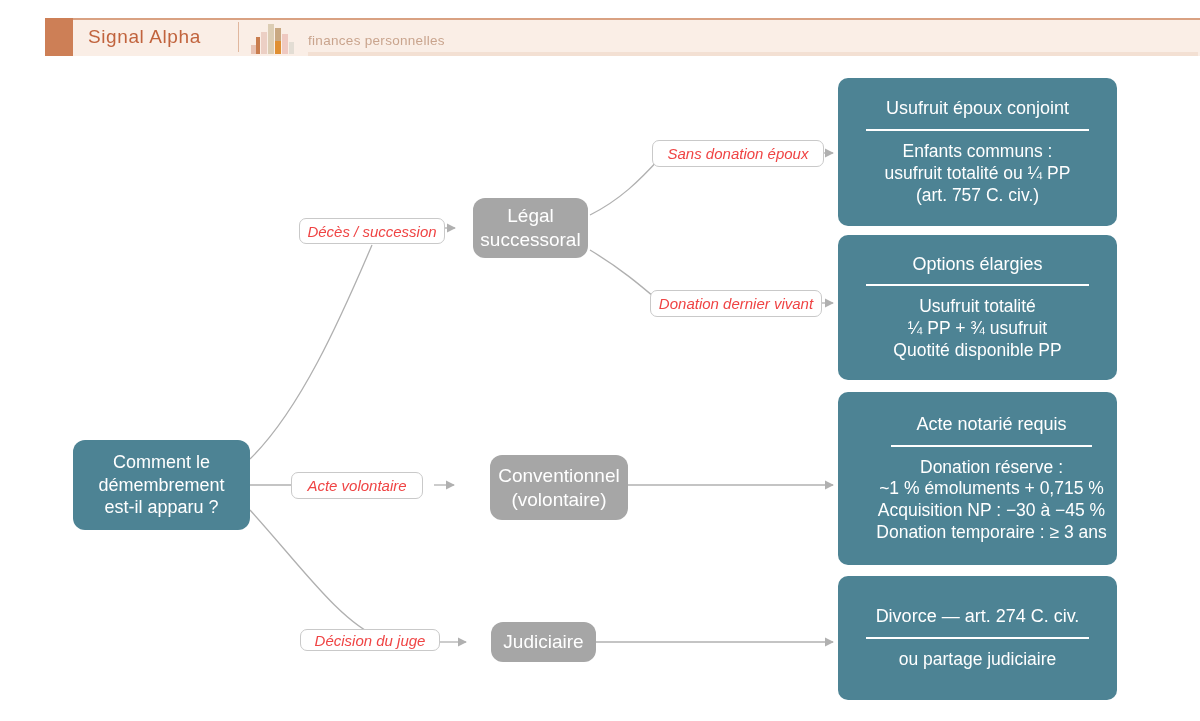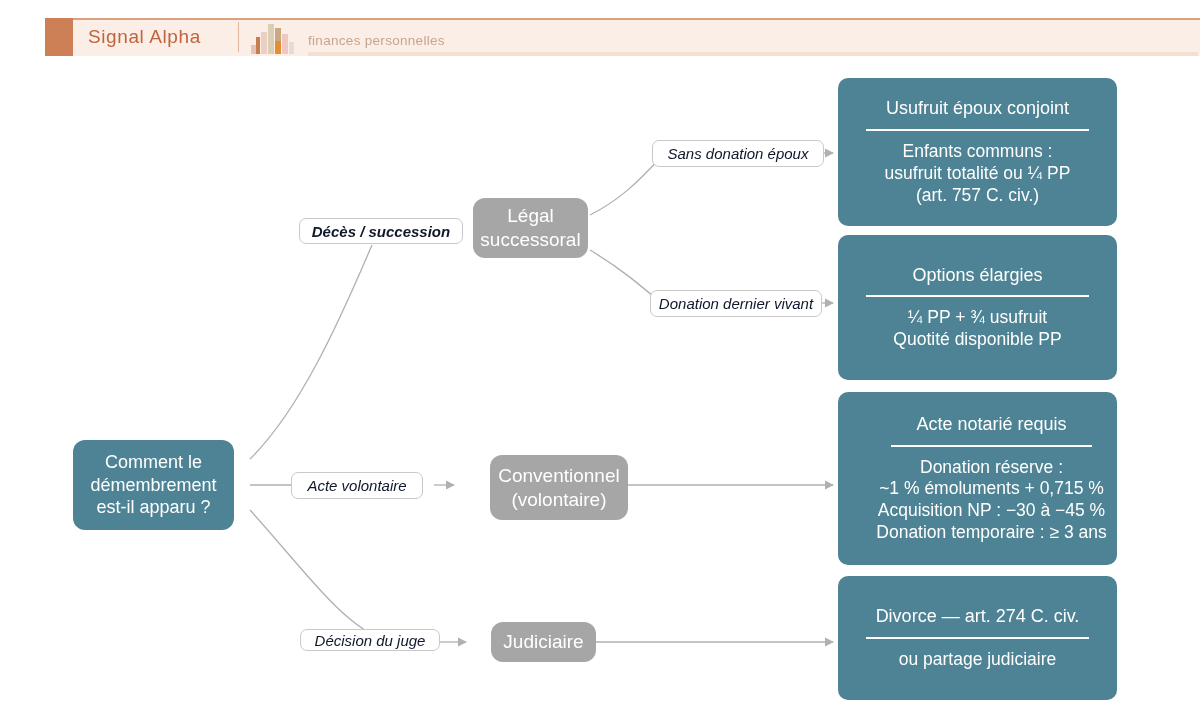--- a/index.html
+++ b/index.html
@@ -102,21 +102,21 @@
   }
   .node.root .ln{display:block;white-space:nowrap;}
 
   
   .edge-label{
     position:absolute;
     box-sizing:border-box;
     background:#ffffff;
     border:1px solid #c9c9c9;
     border-radius:7px;
-    color:#0f172a;
+    color:#ef4444;
     font-style:italic;
     font-size:15px;
     display:flex;align-items:center;justify-content:center;
     white-space:nowrap;
     padding:0 4px;
   }
 </style>
 </head>
 <body>
 
@@ -168,21 +168,21 @@
 
       <path d="M 590 180 C 620 198 640 215 660 232"></path>
       <path d="M 822 233 L 833 233" marker-end="url(#arrow)"></path>
 
       <path d="M 600 415 L 833 415" marker-end="url(#arrow)"></path>
 
       <path d="M 583 572 L 833 572" marker-end="url(#arrow)"></path>
     </g>
   </svg>
 
-  <div class="node teal root" style="left:73px;top:370px;width:161px;height:90px;">
+  <div class="node teal root" style="left:73px;top:370px;width:177px;height:90px;">
     <span class="ln">Comment le</span>
     <span class="ln">démembrement</span>
     <span class="ln">est-il apparu ?</span>
   </div>
 
   <div class="node gray" style="left:473px;top:128px;width:115px;height:60px;">
     <span class="glabel">Légal</span>
     <span class="glabel">successoral</span>
   </div>
 
@@ -202,20 +202,21 @@
       <span class="ln">Enfants communs :</span>
       <span class="ln">usufruit totalité ou ¼ PP</span>
       <span class="ln">(art. 757 C. civ.)</span>
     </div>
   </div>
 
   <div class="node teal" style="left:838px;top:165px;width:279px;height:145px;">
     <div class="title">Options élargies</div>
     <div class="divider"></div>
     <div class="body">
+      <span class="ln">Usufruit totalité</span>
       <span class="ln">¼ PP + ¾ usufruit</span>
       <span class="ln">Quotité disponible PP</span>
     </div>
   </div>
 
   <div class="node teal" style="left:838px;top:322px;width:279px;height:173px;padding-left:28px;">
     <div class="title">Acte notarié requis</div>
     <div class="divider"></div>
     <div class="body">
       <span class="ln">Donation réserve :</span>
@@ -226,21 +227,21 @@
   </div>
 
   <div class="node teal" style="left:838px;top:506px;width:279px;height:124px;">
     <div class="title">Divorce — art. 274 C. civ.</div>
     <div class="divider"></div>
     <div class="body">
       <span class="ln">ou partage judiciaire</span>
     </div>
   </div>
 
-  <div class="edge-label" style="left:299px;top:148px;width:164px;height:26px;font-weight:bold;">Décès / succession</div>
+  <div class="edge-label" style="left:299px;top:148px;width:146px;height:26px;">Décès / succession</div>
 
   <div class="edge-label" style="left:291px;top:402px;width:132px;height:27px;">Acte volontaire</div>
 
   <div class="edge-label" style="left:300px;top:559px;width:140px;height:22px;">Décision du juge</div>
 
   <div class="edge-label" style="left:652px;top:70px;width:172px;height:27px;">Sans donation époux</div>
 
   <div class="edge-label" style="left:650px;top:220px;width:172px;height:27px;">Donation dernier vivant</div>
 
 </div>

